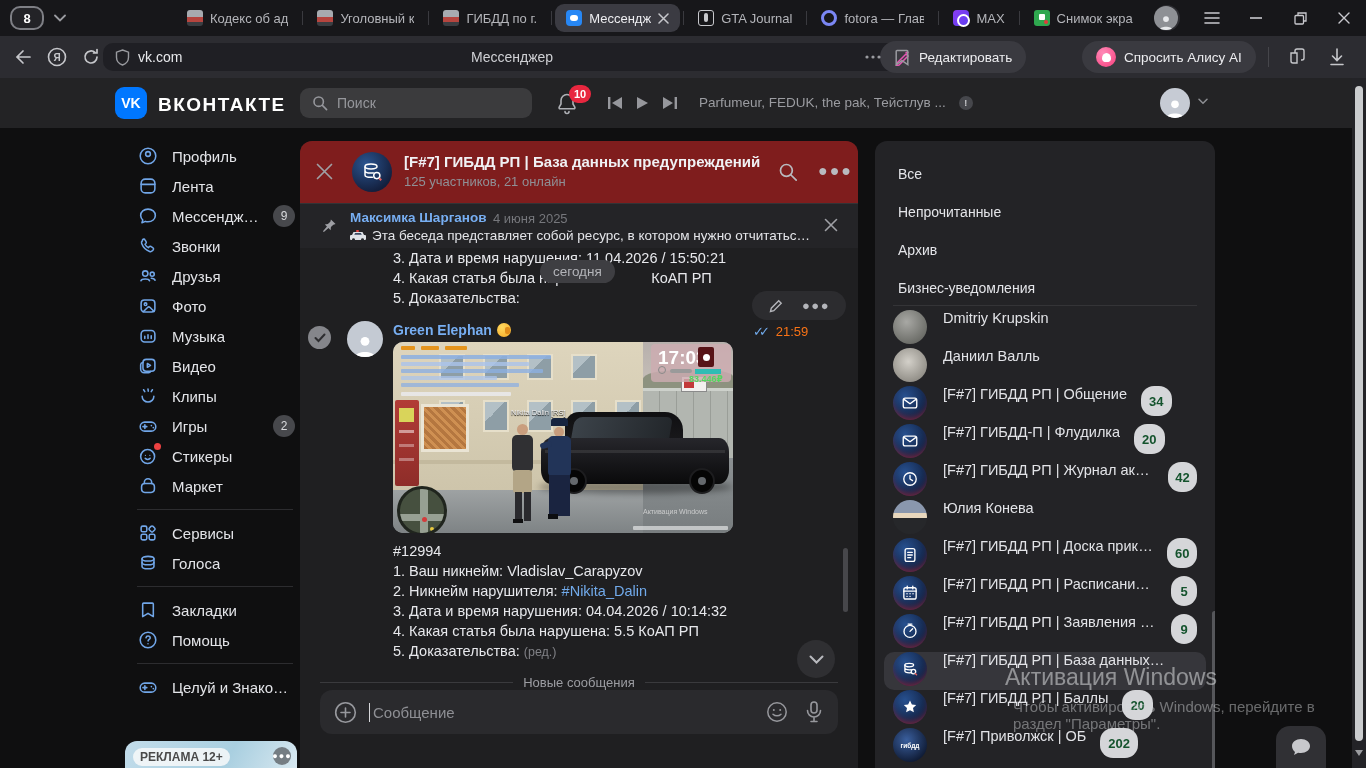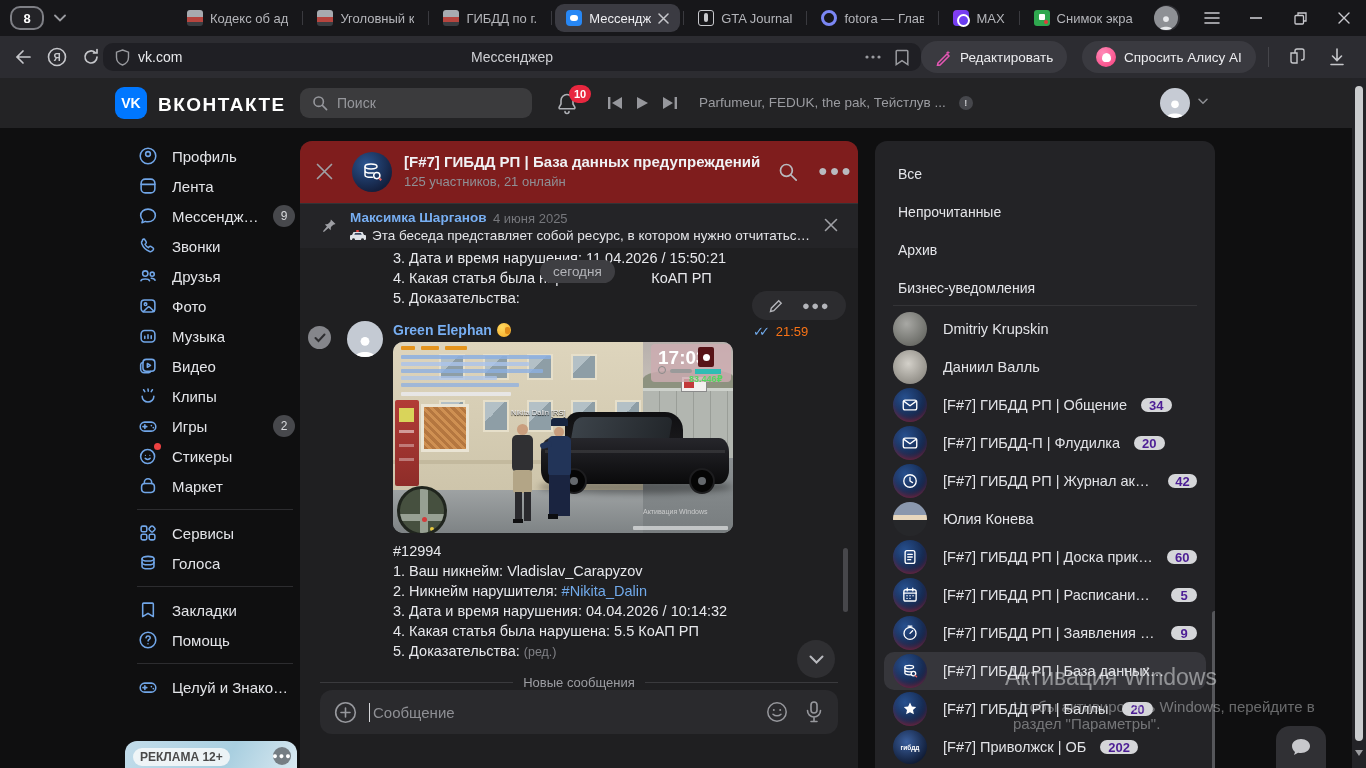--- a/index.html
+++ b/index.html
@@ -145,30 +145,30 @@
   #gtaTeal{position:absolute;left:44px;top:25px;width:26px;height:5px;background:#2fbcb4}
   #gtaMoney{position:absolute;left:38px;top:30px;font-size:9px;font-weight:bold;color:#53d65f;white-space:nowrap}
   #gtaWm{position:absolute;left:250px;top:166px;font-size:7px;color:rgba(225,225,225,.75);z-index:4}
 
   
   #rightcard{position:absolute;left:875px;top:141px;width:340px;height:627px;background:#232326;border-radius:12px 12px 0 0;overflow:hidden}
   #filters{position:absolute;left:0;top:14px;width:308px}
   .filter{height:38px;display:flex;align-items:center;font-size:14px;color:#e4e5e9;padding-left:23px}
   #rcDivider{position:absolute;left:18px;right:18px;top:164px;height:1px;background:#343437}
   #chatItems{position:absolute;left:9px;top:169px;width:322px}
-  .ci{height:38px;display:flex;align-items:center;gap:16px;padding:0 9px;border-radius:10px}
+  .ci{height:38px;display:flex;gap:16px;padding:0 9px;border-radius:10px}
   .ci.selected{background:#36363b}
   .ci-av{width:34px;height:34px;border-radius:50%;flex:0 0 auto;overflow:hidden;display:flex;align-items:center;justify-content:center}
   .av-circle{background:radial-gradient(circle at 35% 30%,#27508f,#122345 72%);box-shadow:inset 0 -5px 6px -3px rgba(190,40,60,.6)}
   .av-photo-gray{background:radial-gradient(circle at 40% 35%,#a8a8a4,#686964 78%)}
   .av-photo-cat{background:radial-gradient(circle at 45% 40%,#d3d0c9,#8e8b84 78%)}
   .av-photo-sunset{background:linear-gradient(180deg,#8a97ad 0 38%,#e8d7bd 38% 52%,#26272a 52%)}
   .av-gibdd{background:radial-gradient(circle at 40% 35%,#3a5f9e,#101c36 75%);color:#fff;font-size:6.5px;font-weight:bold}
   .ci-name{font-size:14.5px;color:#e2e3e7;max-width:222px}
-  .ci-badge{background:#d5d6d9;color:#4c1d95;font-weight:bold;font-size:13px;border-radius:13px;min-width:26px;height:14px;
+  .ci-badge{background:#d5d6d9;color:#14532d;font-weight:bold;font-size:13px;border-radius:13px;min-width:26px;height:30px;
     display:flex;align-items:center;justify-content:center;padding:0 8px;margin-left:-2px}
   #rcScrollThumb{position:absolute;left:337px;top:470px;width:5px;height:160px;border-radius:3px;background:#55565a}
 
   
   #wm{position:absolute;left:1005px;top:664px;z-index:40;pointer-events:none;color:rgba(235,238,240,.5)}
   #wmTitle{font-size:23px}
   #wmL1,#wmL2{font-size:15px;color:rgba(215,218,220,.45);margin-left:8px}
   #wmL1{margin-top:7px}
   #floatChat{position:absolute;left:1276px;top:726px;width:50px;height:42px;border-radius:14px 14px 0 0;background:#303034;
     display:flex;align-items:center;justify-content:center;z-index:45}
@@ -303,21 +303,21 @@
             <circle cx="14" cy="2" r="1.6"></circle>
           </svg>
       </span>
       <span>
         <svg width="14" height="17" viewBox="0 0 14 17" fill="none" stroke="#9a9ba0" stroke-width="1.5">
             <path d="M2 1.5h10a.8.8 0 0 1 .8.8V15.5L7 11.6 1.2 15.5V2.3a.8.8 0 0 1 .8-.8z"></path>
           </svg>
       </span>
     </div>
   </div>
-  <div class="chip-btn" style="left:921px">
+  <div class="chip-btn" style="left:880px">
     <svg width="17" height="17" viewBox="0 0 17 17">
         <path d="M3 14L12 5l2 2-9 9-2.6.6z" fill="none" stroke="#e557b4" stroke-width="1.5"></path>
         <path d="M13 1.5l.6 1.6 1.6.6-1.6.6-.6 1.6-.6-1.6-1.6-.6 1.6-.6z" fill="#e557b4"></path>
       </svg>
     <span>Редактировать</span>
   </div>
   <div class="chip-btn" style="left:1082px">
     <span class="alice-ic"></span>
     <span>Спросить Алису AI</span>
   </div>

